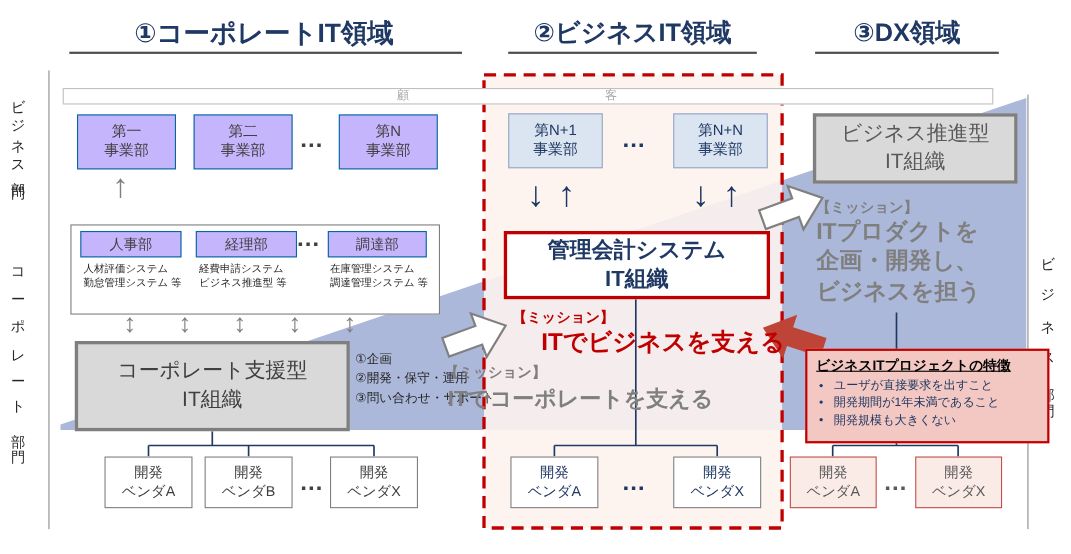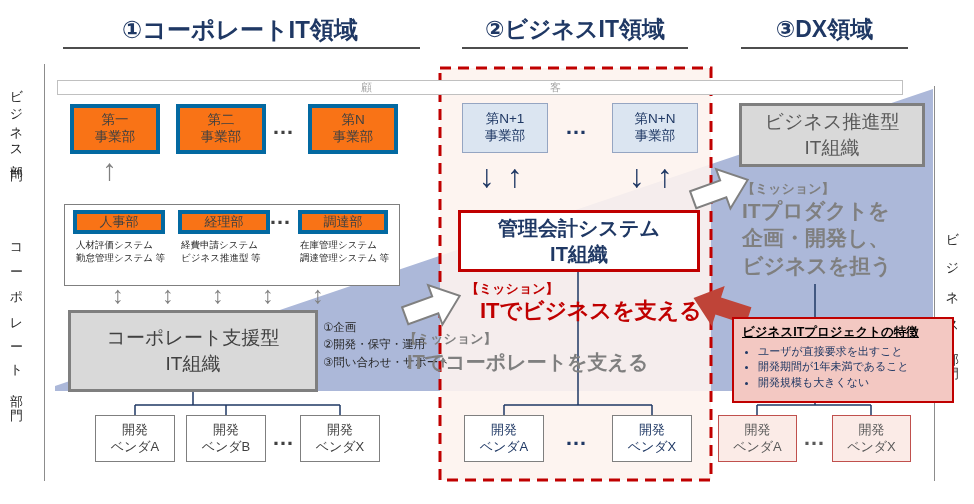--- a/index.html
+++ b/index.html
@@ -9,21 +9,21 @@
   svg.bg{position:absolute;left:0;top:0;z-index:0;}
   .canvas > div, .canvas > span{z-index:1;}
   .hdr{position:absolute;text-align:center;font-weight:bold;color:#1f3864;white-space:nowrap;font-size:24px;}
   .hdr-line{position:absolute;height:2px;background:#4d4d4d;}
   .cust{position:absolute;height:15px;line-height:13px;background:#ffffff;border:1px solid #c0c0c0;
         color:#a6a6a6;font-size:11px;text-align:left;padding-left:303px;letter-spacing:178px;overflow:hidden;white-space:nowrap;}
   .vtext{position:absolute;writing-mode:vertical-rl;color:#262626;font-size:13px;text-align:center;line-height:1;}
   .vline{position:absolute;width:1px;background:#8c8c8c;}
   .box{position:absolute;display:flex;flex-direction:column;align-items:center;justify-content:center;
        text-align:center;line-height:1.25;}
-  .gbox{background:#f97316;border:4px solid #0369a1;color:#404040;font-size:13.5px;}
+  .gbox{background:#c4b5fd;border:1px solid #0369a1;color:#404040;font-size:13.5px;}
   .bbox{background:#dbe5f1;border:1px solid #95a5c2;color:#1f3864;font-size:13.5px;}
   .vbox{background:#ffffff;border:1px solid #7f7f7f;color:#404040;font-size:13px;}
   .vbox-dx{background:#fbebe7;border:1.5px solid #c0504d;color:#595959;font-size:13px;}
   .itbox1{background:#d9d9d9;border:3px solid #7f7f7f;color:#404040;font-size:19px;line-height:1.35;}
   .itbox2{background:#ffffff;border:3px solid #c00000;color:#1f3864;font-weight:bold;font-size:20px;line-height:1.3;}
   .itbox3{background:#d9d9d9;border:3px solid #7f7f7f;color:#595959;font-size:19px;line-height:1.35;}
   .dots{position:absolute;font-size:22px;font-weight:bold;color:#404040;width:30px;text-align:center;line-height:1;}
   .dots.navy{color:#1f3864;}
   .dots.dxg{color:#595959;}
   .uparr{position:absolute;color:#808080;font-size:30px;font-weight:bold;line-height:1;}
@@ -164,21 +164,21 @@
   <span class="navarr" style="left:507px;top:160px;">↑</span>
   <span class="navarr" style="left:629px;top:160px;">↓</span>
   <span class="navarr" style="left:657px;top:160px;">↑</span>
 
   <div class="box itbox2" style="left:458px;top:210px;width:242px;height:62px;">
     <span>管理会計システム</span>
     <span>IT組織</span>
   </div>
 
   <div class="mlabel" style="left:466px;top:280px;color:#c00000;">【ミッション】</div>
-  <div class="mtext" style="left:480px;top:296px;font-size:22px;color:#c00000;">ITでビジネスを支える</div>
+  <div class="mtext" style="left:492px;top:296px;font-size:22px;color:#c00000;">ITでビジネスを支える</div>
 
   <div class="box vbox" style="left:464px;top:415px;width:80px;height:47px;color:#1f3864;">
     <span>開発</span>
     <span>ベンダA</span>
   </div>
   <div class="dots navy" style="left:561px;top:427px;">…</div>
   <div class="box vbox" style="left:612px;top:415px;width:80px;height:47px;color:#1f3864;">
     <span>開発</span>
     <span>ベンダX</span>
   </div>

